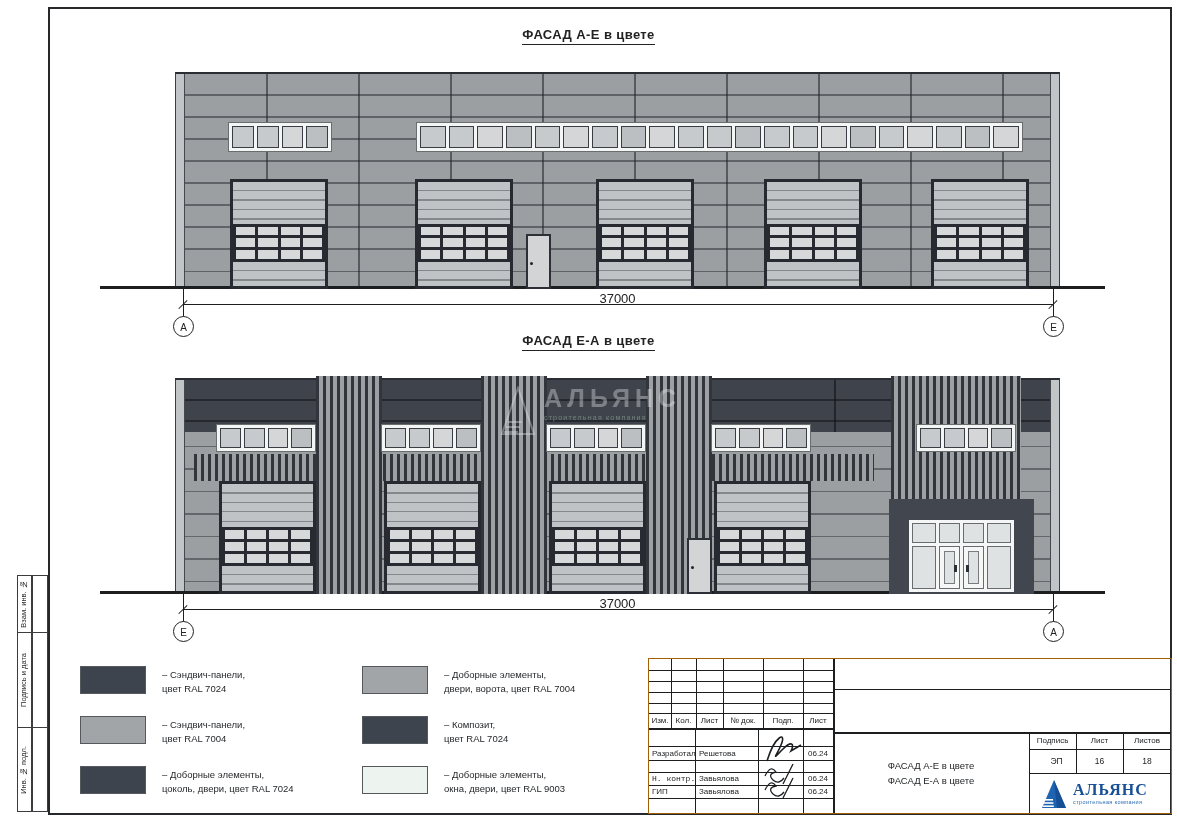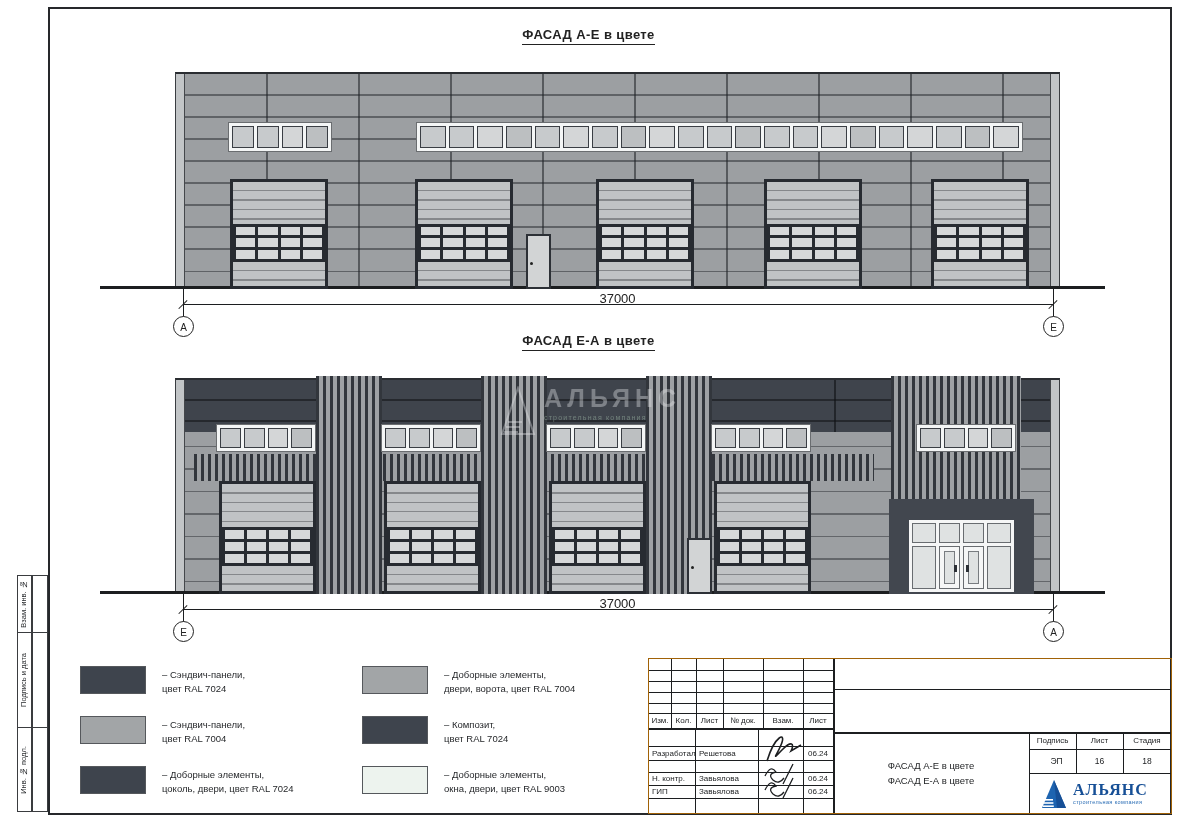--- a/index.html
+++ b/index.html
@@ -438,35 +438,35 @@
     <div class="tl" style="left:47px;top:0;width:1px;height:69px;"></div>
     <div class="tl" style="left:74px;top:0;width:1px;height:69px;"></div>
     <div class="tl" style="left:114px;top:0;width:1px;height:69px;"></div>
     <div class="tl" style="left:154px;top:0;width:1px;height:69px;"></div>
     <div class="tl" style="left:184px;top:0;width:2px;height:154px;"></div>
 
     <div class="tb-cell small" style="left:0;top:54px;width:22px;height:15px;">Изм.</div>
     <div class="tb-cell small" style="left:22px;top:54px;width:25px;height:15px;">Кол.</div>
     <div class="tb-cell small" style="left:47px;top:54px;width:27px;height:15px;">Лист</div>
     <div class="tb-cell small" style="left:74px;top:54px;width:40px;height:15px;">№ док.</div>
-    <div class="tb-cell small" style="left:114px;top:54px;width:40px;height:15px;">Взам.</div>
+    <div class="tb-cell small" style="left:114px;top:54px;width:40px;height:15px;">Подп.</div>
     <div class="tb-cell small" style="left:154px;top:54px;width:30px;height:15px;">Лист</div>
 
     <div class="tl" style="left:0;top:87px;width:184px;height:1px;"></div>
     <div class="tl" style="left:0;top:101px;width:184px;height:1px;"></div>
     <div class="tl" style="left:0;top:113px;width:184px;height:1px;"></div>
     <div class="tl" style="left:0;top:126px;width:184px;height:1px;"></div>
     <div class="tl" style="left:0;top:139px;width:184px;height:1px;"></div>
     <div class="tl" style="left:46px;top:69px;width:1px;height:85px;"></div>
     <div class="tl" style="left:109px;top:69px;width:1px;height:85px;"></div>
     <div class="tl" style="left:154px;top:69px;width:1px;height:85px;"></div>
     <div class="tb-cell tb-left small" style="left:0;top:87px;width:46px;height:14px;">Разработал</div>
     <div class="tb-cell tb-left small" style="left:47px;top:87px;width:62px;height:14px;">Решетова</div>
     <div class="tb-cell small" style="left:154px;top:87px;width:30px;height:14px;">06.24</div>
-    <div class="tb-cell tb-left small" style="left:0;top:113px;width:46px;height:13px;">Н. контр.</div>
+    <div class="tb-cell tb-left small" style="left:0;top:113px;width:46px;height:13px;font-family:Liberation Mono, monospace;">Н. контр.</div>
     <div class="tb-cell tb-left small" style="left:47px;top:113px;width:62px;height:13px;">Завьялова</div>
     <div class="tb-cell small" style="left:154px;top:113px;width:30px;height:13px;">06.24</div>
     <div class="tb-cell tb-left small" style="left:0;top:126px;width:46px;height:13px;">ГИП</div>
     <div class="tb-cell tb-left small" style="left:47px;top:126px;width:62px;height:13px;">Завьялова</div>
     <div class="tb-cell small" style="left:154px;top:126px;width:30px;height:13px;">06.24</div>
 
     <svg class="sig" style="left:112px;top:72px;" width="44" height="34">
       <path d="M6 30 C14 4, 26 0, 20 14 C15 26, 10 30, 22 18 C30 10, 34 12, 30 20 L40 14" fill="none" stroke="#1c1e20" stroke-width="1.6"></path>
     </svg>
     <svg class="sig" style="left:112px;top:103px;" width="42" height="24">
@@ -482,21 +482,21 @@
     <div class="tl" style="left:427px;top:73px;width:1px;height:41px;"></div>
     <div class="tl" style="left:474px;top:73px;width:1px;height:41px;"></div>
     <div class="tl" style="left:380px;top:90px;width:142px;height:1px;"></div>
     <div class="tl" style="left:380px;top:114px;width:142px;height:1px;"></div>
     <div class="tb-cell doc-name" style="left:184px;top:75px;width:196px;height:79px;">
       <div>ФАСАД А-Е в цвете</div>
       <div>ФАСАД Е-А в цвете</div>
     </div>
     <div class="tb-cell small" style="left:380px;top:73px;width:47px;height:17px;">Подпись</div>
     <div class="tb-cell small" style="left:427px;top:73px;width:47px;height:17px;">Лист</div>
-    <div class="tb-cell small" style="left:474px;top:73px;width:48px;height:17px;">Стадия</div>
+    <div class="tb-cell small" style="left:474px;top:73px;width:48px;height:17px;">Листов</div>
     <div class="tb-cell" style="left:384px;top:90px;width:47px;height:24px;">ЭП</div>
     <div class="tb-cell" style="left:427px;top:90px;width:47px;height:24px;">16</div>
     <div class="tb-cell" style="left:474px;top:90px;width:48px;height:24px;">18</div>
 
     <div class="logo-box" style="left:392px;top:118px;width:126px;height:33px;">
       <svg width="26" height="30" viewBox="0 0 26 30">
         <polygon points="13,1 25,29 1,29" fill="#1e64b0"></polygon>
         <polygon points="13,1 25,29 16,29" fill="#164f96"></polygon>
         <rect x="3" y="20" width="9" height="1.6" fill="#fff"></rect>
         <rect x="2.4" y="23.2" width="10" height="1.6" fill="#fff"></rect>

